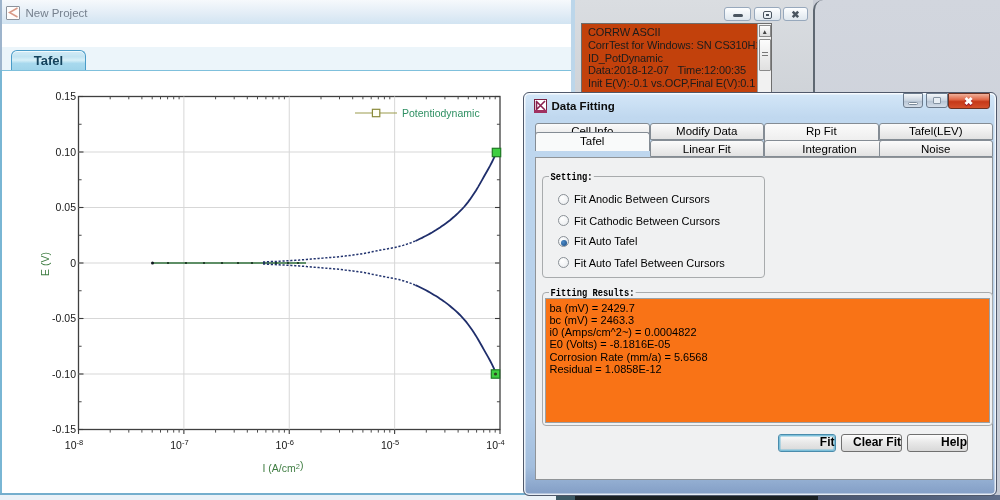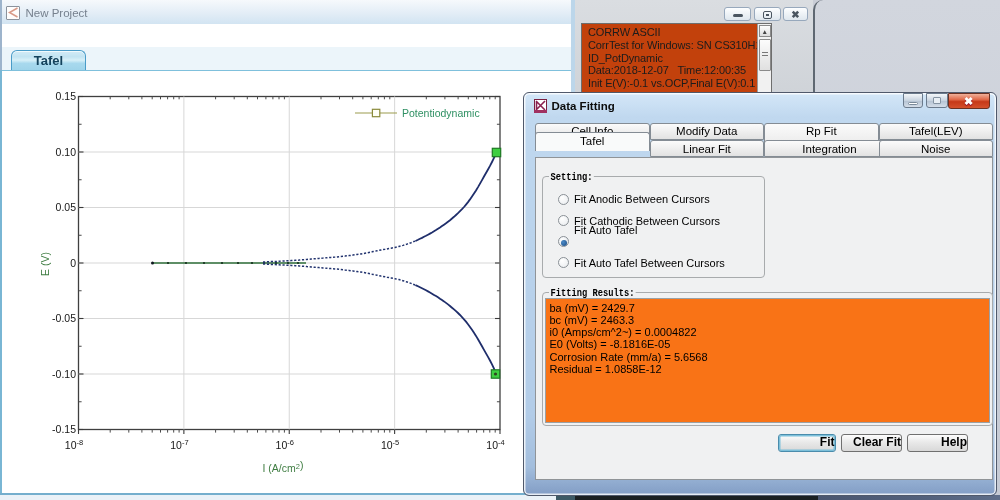--- a/index.html
+++ b/index.html
@@ -244,21 +244,21 @@
     <span class="grl">Setting:</span>
   </div>
 <div class="rad" style="left:557.5px;top:193.5px"></div>
 <div class="rad" style="left:557.5px;top:215px"></div>
 <div class="rad" style="left:557.5px;top:236px;background:radial-gradient(circle at 35% 30%,#ffffff,#dce2e8)">
     <div style="position:absolute;left:2.5px;top:2.5px;width:6px;height:6px;border-radius:50%;background:radial-gradient(circle at 35% 35%,#4a8ac8,#1a4a80)"></div>
   </div>
 <div class="rad" style="left:557.5px;top:257px"></div>
 <div class="rlab" style="left:574px;top:193px">Fit Anodic Between Cursors</div>
 <div class="rlab" style="left:574px;top:214.5px">Fit Cathodic Between Cursors</div>
-<div class="rlab" style="left:574px;top:224px">Fit Auto Tafel</div>
+<div class="rlab" style="left:574px;top:235px">Fit Auto Tafel</div>
 <div class="rlab" style="left:574px;top:256.5px">Fit Auto Tafel Between Cursors</div>
 <div class="abs grp" style="left:541.5px;top:291.5px;width:451px;height:134.5px">
     <span class="grl">Fitting Results:</span>
   </div>
 <div class="abs" style="left:544.5px;top:297.5px;width:445.5px;height:125.5px;background:#f97316;border:1px solid #9aa0a4">
 <div style="position:absolute;left:4px;top:3px;font-size:11px;line-height:12.3px;color:#000">ba (mV) = 2429.7<br>bc (mV) = 2463.3<br>i0 (Amps/cm^2~) = 0.0004822<br>E0 (Volts) = -8.1816E-05<br>Corrosion Rate (mm/a) = 5.6568<br>Residual = 1.0858E-12</div>
 </div>
 <div class="btn" style="left:777.5px;top:434px;width:58px;border:1px solid #4a8cac;box-shadow:inset 0 0 0 1.5px #7cc0da">Fit</div>
 <div class="btn" style="left:841px;top:434px;width:61px">Clear Fit</div>
 <div class="btn" style="left:907px;top:434px;width:61px">Help</div>

